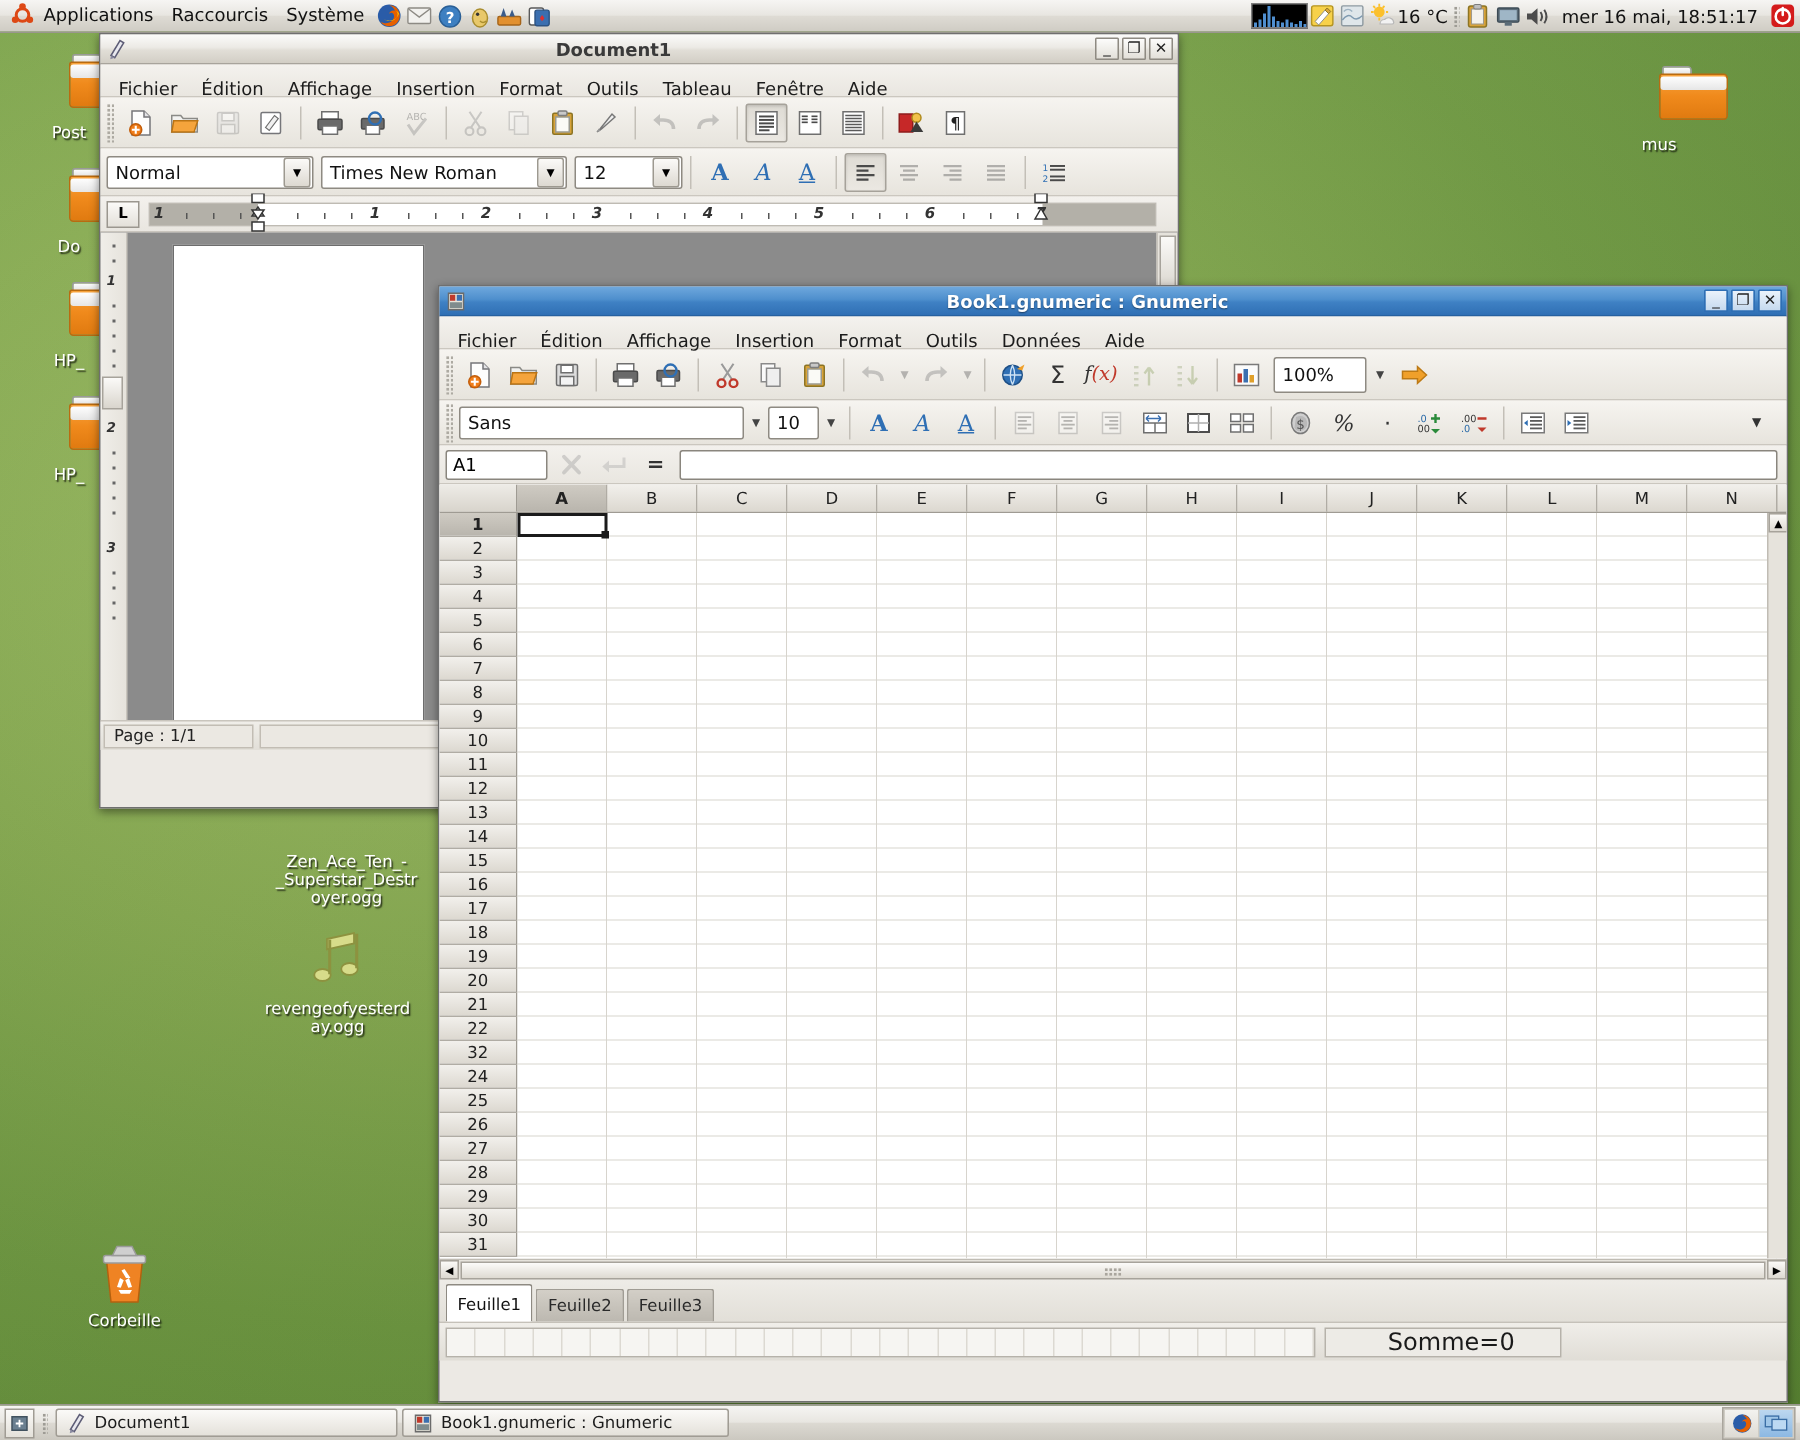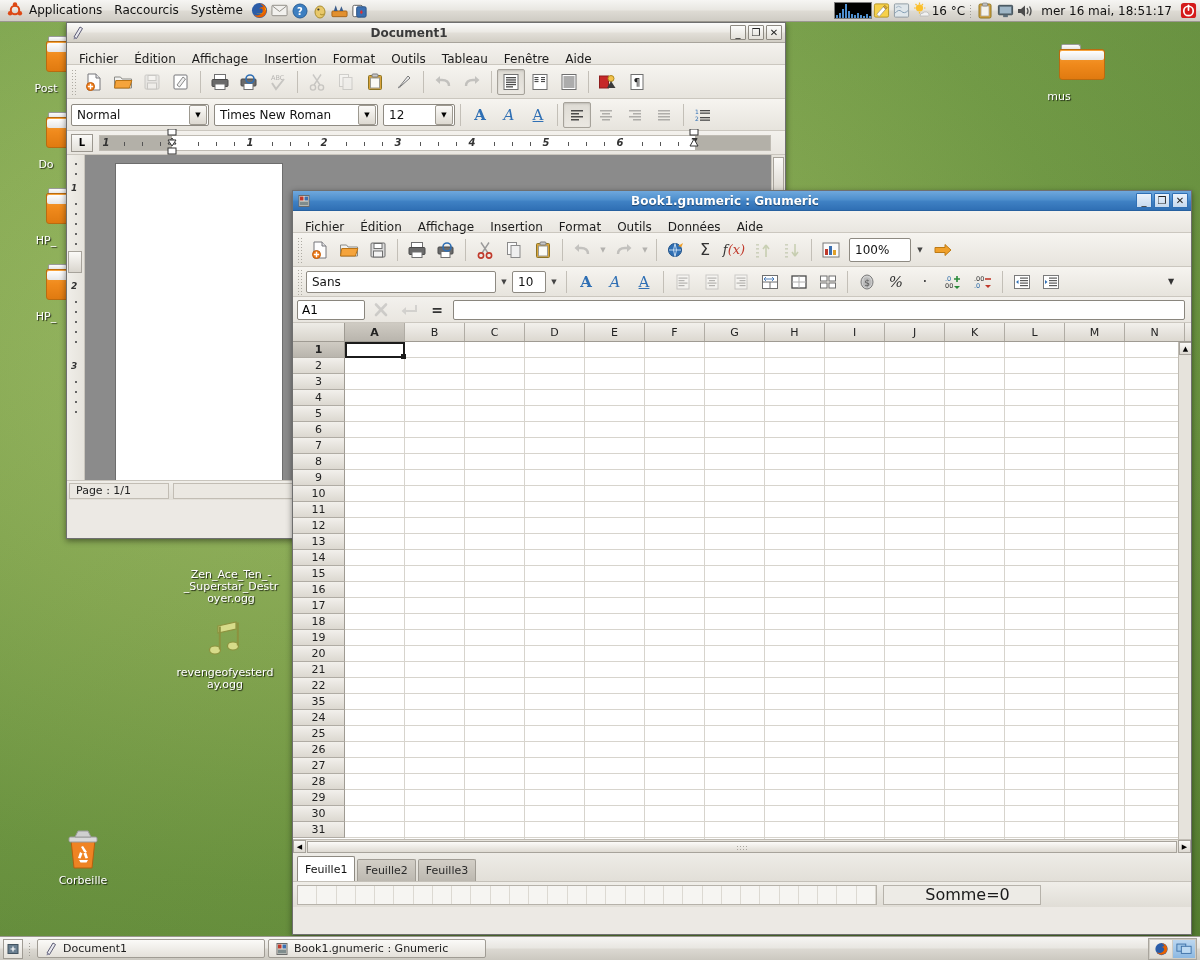--- a/index.html
+++ b/index.html
@@ -227,21 +227,21 @@
   </span>
   <span class="desk-label">HP_</span>
 </div>
 <div class="desk-icon" style="left:0px; top:264px;">
   <span class="glyph">
     <span class="folder-ico"><span class="tab"></span><span class="body"></span><span class="flap"></span></span>
   </span>
   <span class="desk-label">HP_</span>
 </div>
 
-<div class="desk-icon" style="left:1013px; top:44px;">
+<div class="desk-icon" style="left:1060px; top:44px;">
   <span class="glyph">
     <span class="folder-ico"><span class="tab"></span><span class="body"></span><span class="flap"></span></span>
   </span>
   <span class="desk-label">mus</span>
 </div>
 
 <div class="desk-icon" style="left:183px; top:522px; width:96px; z-index:3;">
   <span class="glyph">
     <svg class="note-ico" viewBox="0 0 40 42">
       <g fill="#d7dc8a" stroke="#8d923f" stroke-width="1.2">
@@ -1123,21 +1123,21 @@
         <div class="row-head">13</div>
         <div class="row-head">14</div>
         <div class="row-head">15</div>
         <div class="row-head">16</div>
         <div class="row-head">17</div>
         <div class="row-head">18</div>
         <div class="row-head">19</div>
         <div class="row-head">20</div>
         <div class="row-head">21</div>
         <div class="row-head">22</div>
-        <div class="row-head">35</div>
+        <div class="row-head">32</div>
         <div class="row-head">24</div>
         <div class="row-head">25</div>
         <div class="row-head">26</div>
         <div class="row-head">27</div>
         <div class="row-head">28</div>
         <div class="row-head">29</div>
         <div class="row-head">30</div>
         <div class="row-head">31</div>
       </div>
       <div class="cells">

